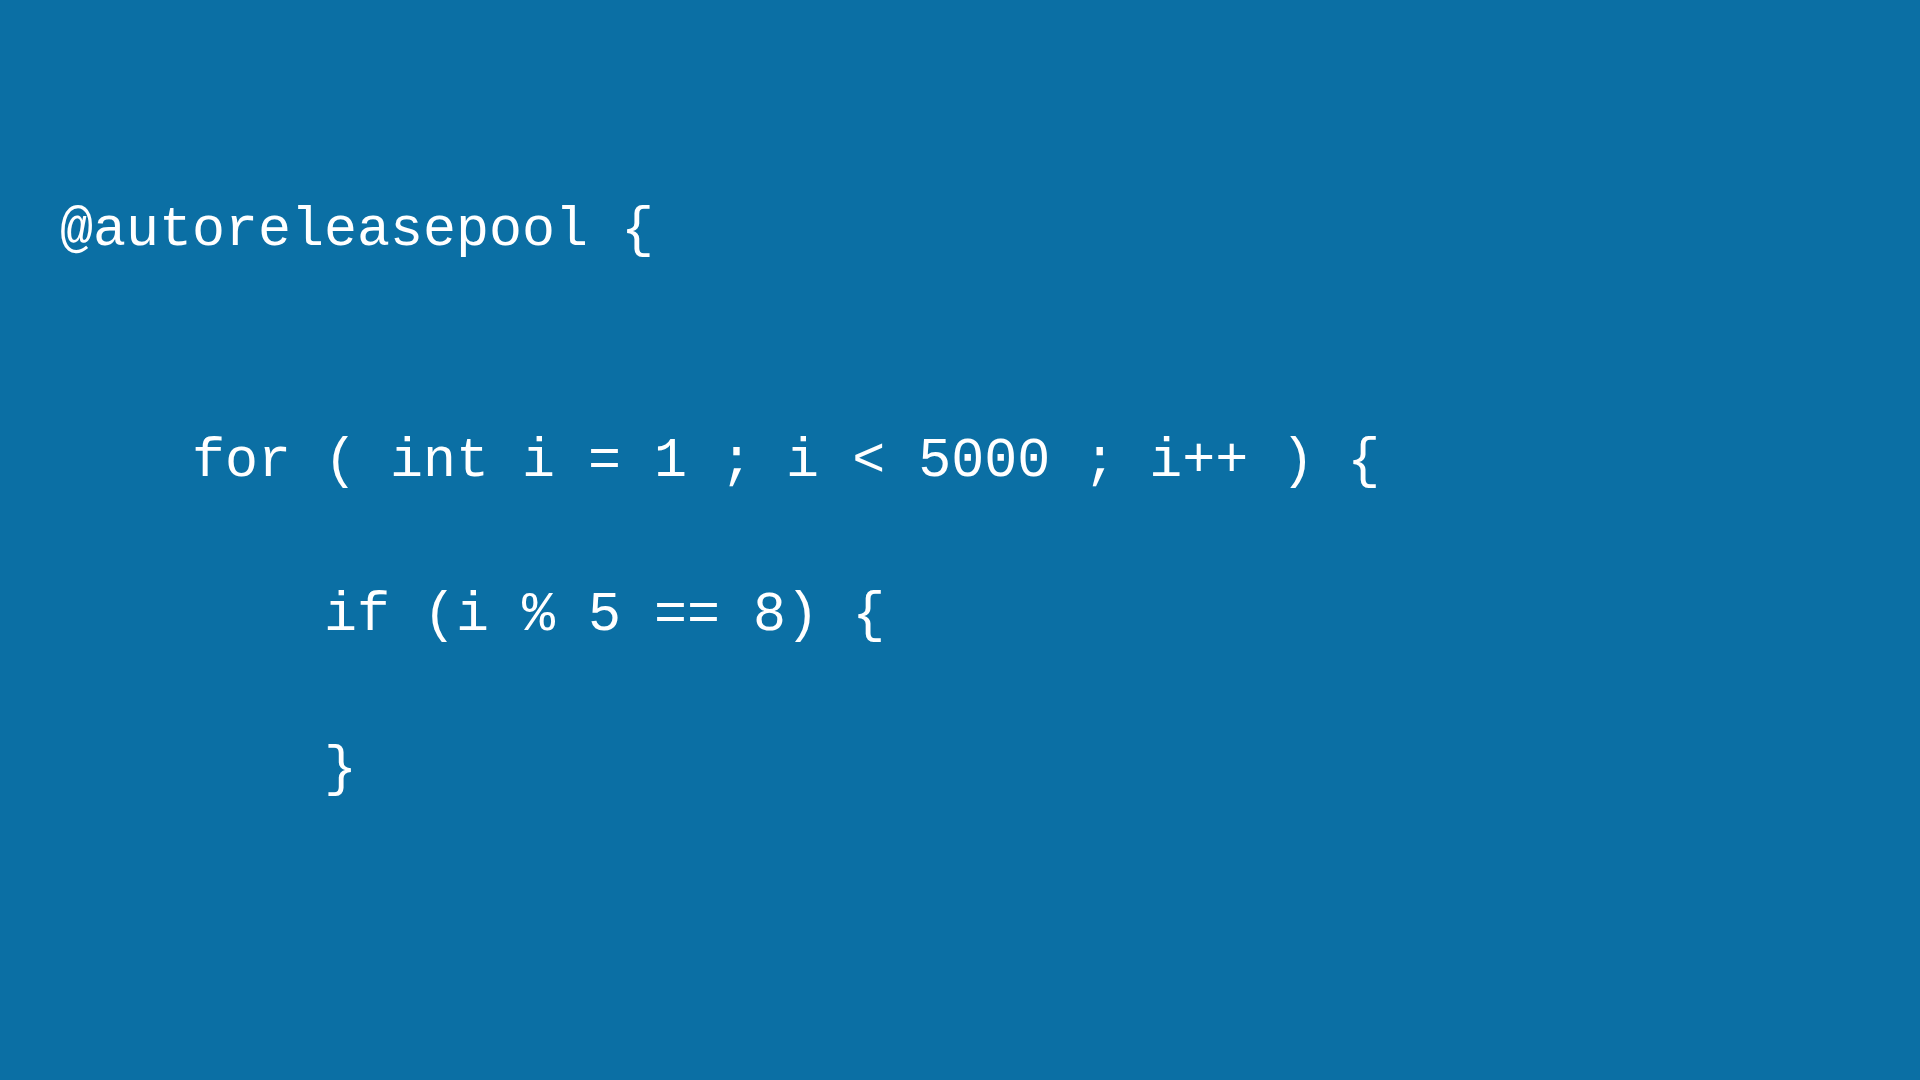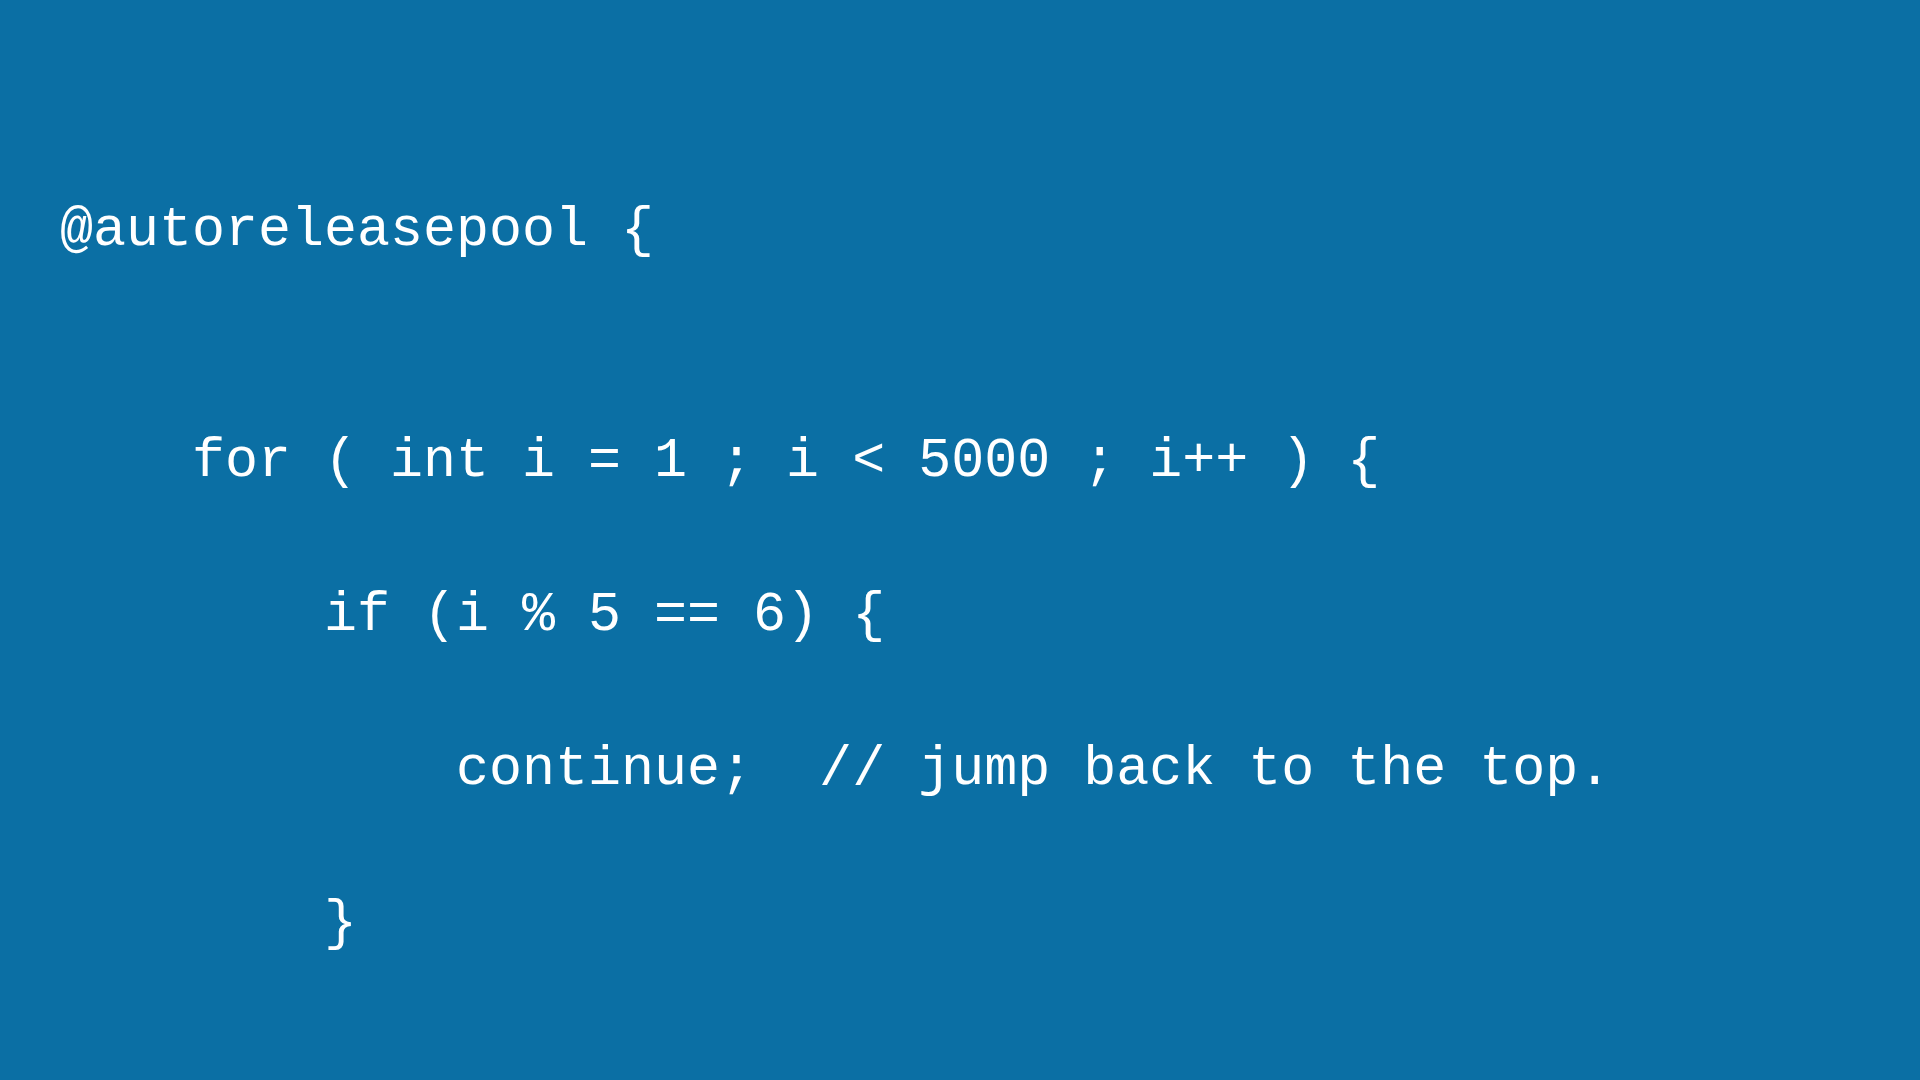--- a/index.html
+++ b/index.html
@@ -23,18 +23,17 @@
       white-space: pre;
     }
   </style>
 </head>
 <body>
 
 <div class="code-block">
 <div>@autoreleasepool {</div>
 <div></div>
 <div>    for ( int i = 1 ; i &lt; 5000 ; i++ ) {</div>
-<div>        if (i % 5 == 6) {</div>
-<div>            continue;  // jump back to the top.</div>
+<div>        if (i % 5 == 8) {</div>
 <div>        }</div>
 
 
 </div>
 
 </body></html>

